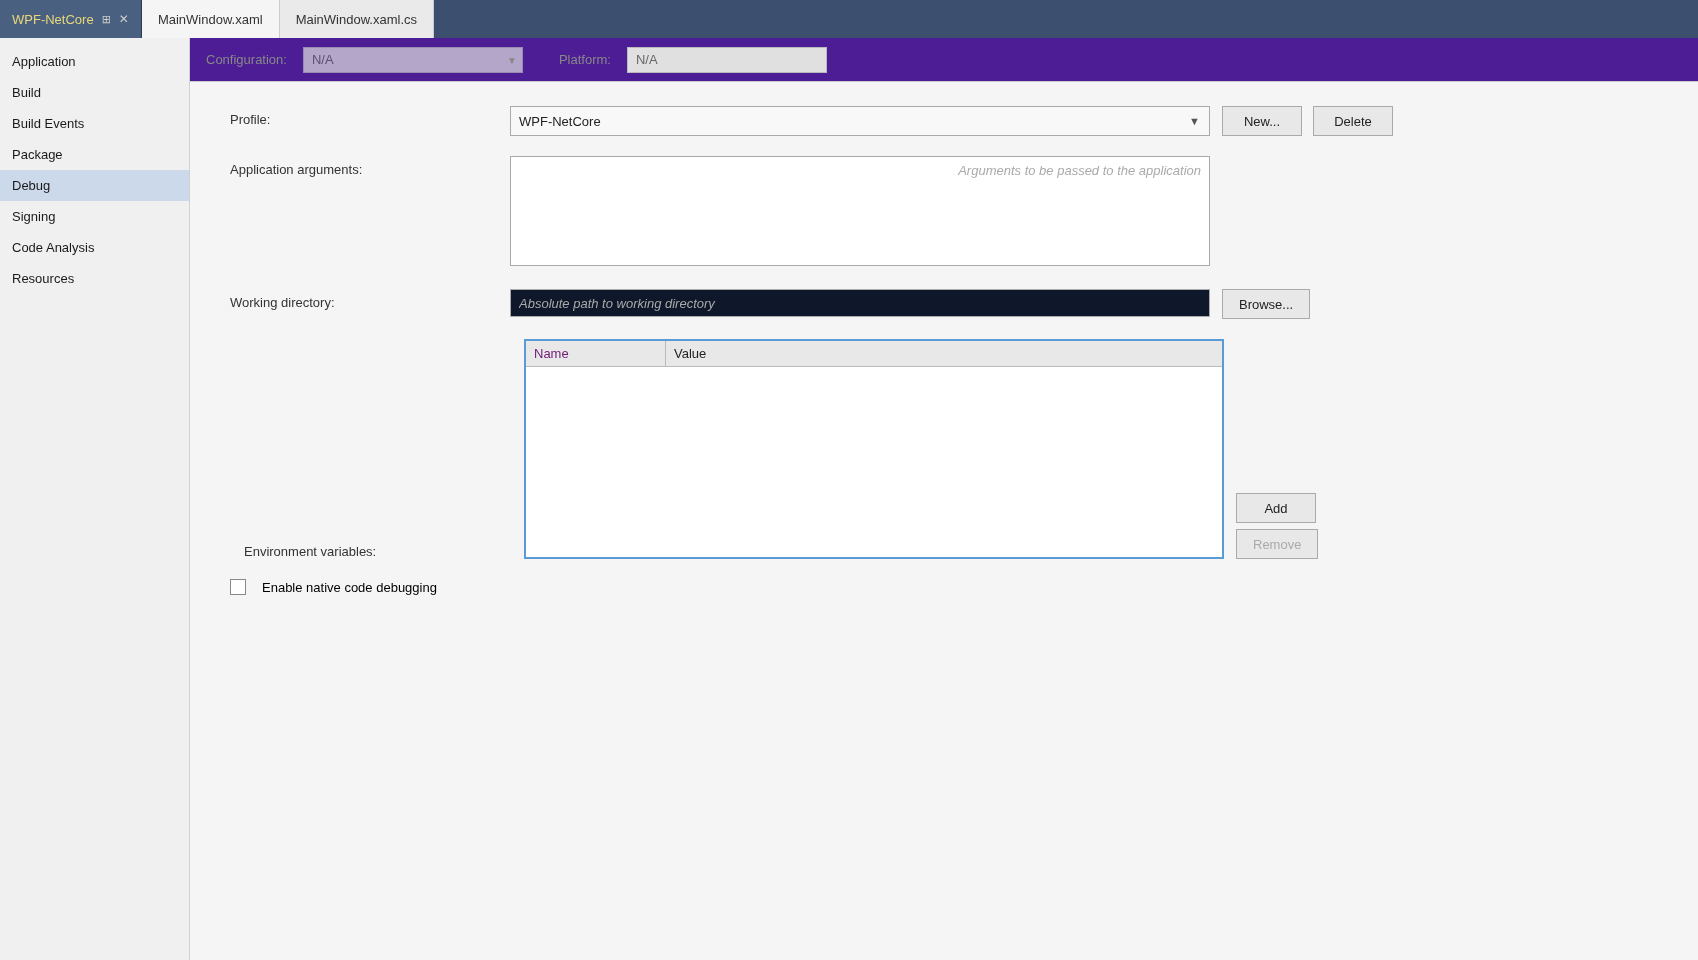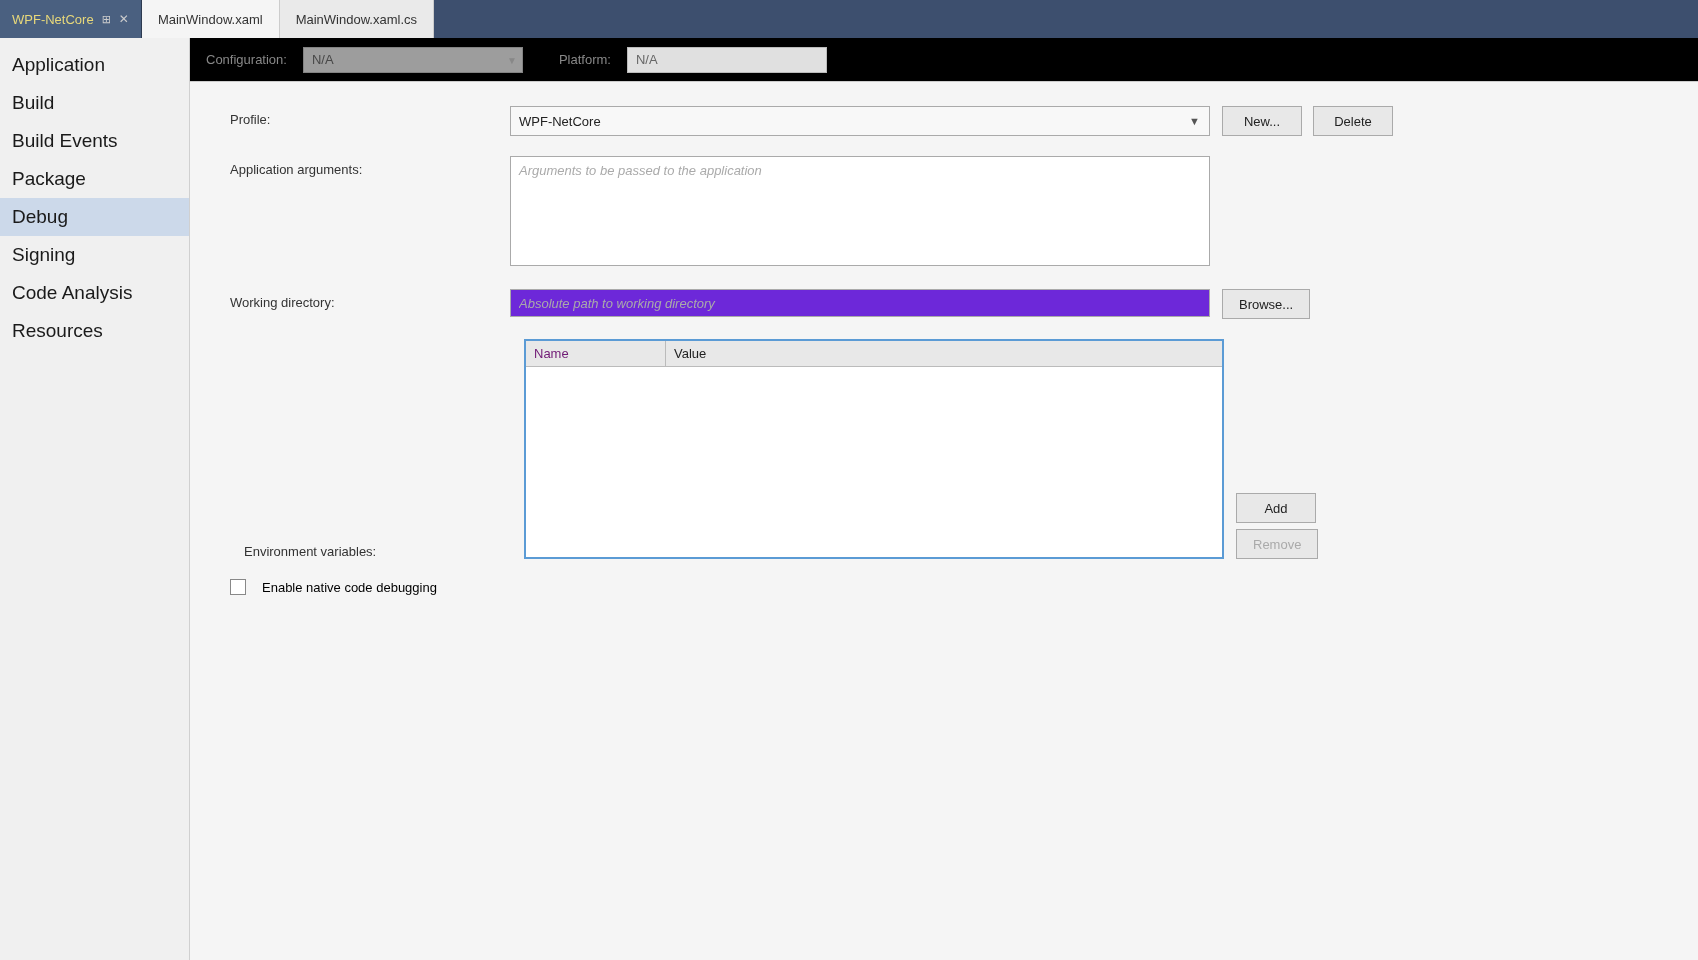--- a/index.html
+++ b/index.html
@@ -48,38 +48,38 @@
     .sidebar {
       width: 190px;
       background: #f0f0f0;
       border-right: 1px solid #d0d0d0;
       padding-top: 8px;
     }
     .sidebar-item {
       padding: 8px 12px;
       color: #1a1a1a;
       cursor: pointer;
-      font-size: 19px;
+      font-size: 13px;
     }
     .sidebar-item.active {
       background: #ccd9ea;
       font-weight: 500;
     }
 
     
     .content {
       flex: 1;
       background: #f5f5f5;
       overflow-y: auto;
       padding: 0;
     }
 
     
     .config-bar {
-      background: #000000;
+      background: #4c1d95;
       border-bottom: 1px solid #ccc;
       padding: 8px 16px;
       display: flex;
       align-items: center;
       gap: 16px;
       height: 44px;
     }
     .config-bar label {
       color: #888;
       font-size: 13px;
@@ -203,31 +203,32 @@
       width: 100%;
       height: 110px;
       border: 1px solid #aaa;
       background: #fff;
       padding: 6px 8px;
       font-size: 13px;
       color: #999;
       font-style: italic;
       resize: none;
       font-family: 'Segoe UI', Arial, sans-serif;
+      text-align: right;
     }
     .form-textarea::placeholder {
       color: #aaa;
       font-style: italic;
     }
 
     
     .form-input {
       width: 100%;
       border: 1px solid #aaa;
-      background: #6d28d9;
+      background: #0f172a;
       padding: 11px 8px;
       font-size: 13px;
       height: 28px;
       color: #aaa;
       font-style: italic;
       font-family: 'Segoe UI', Arial, sans-serif;
     }
     .form-input::placeholder {
       color: #aaa;
       font-style: italic;

